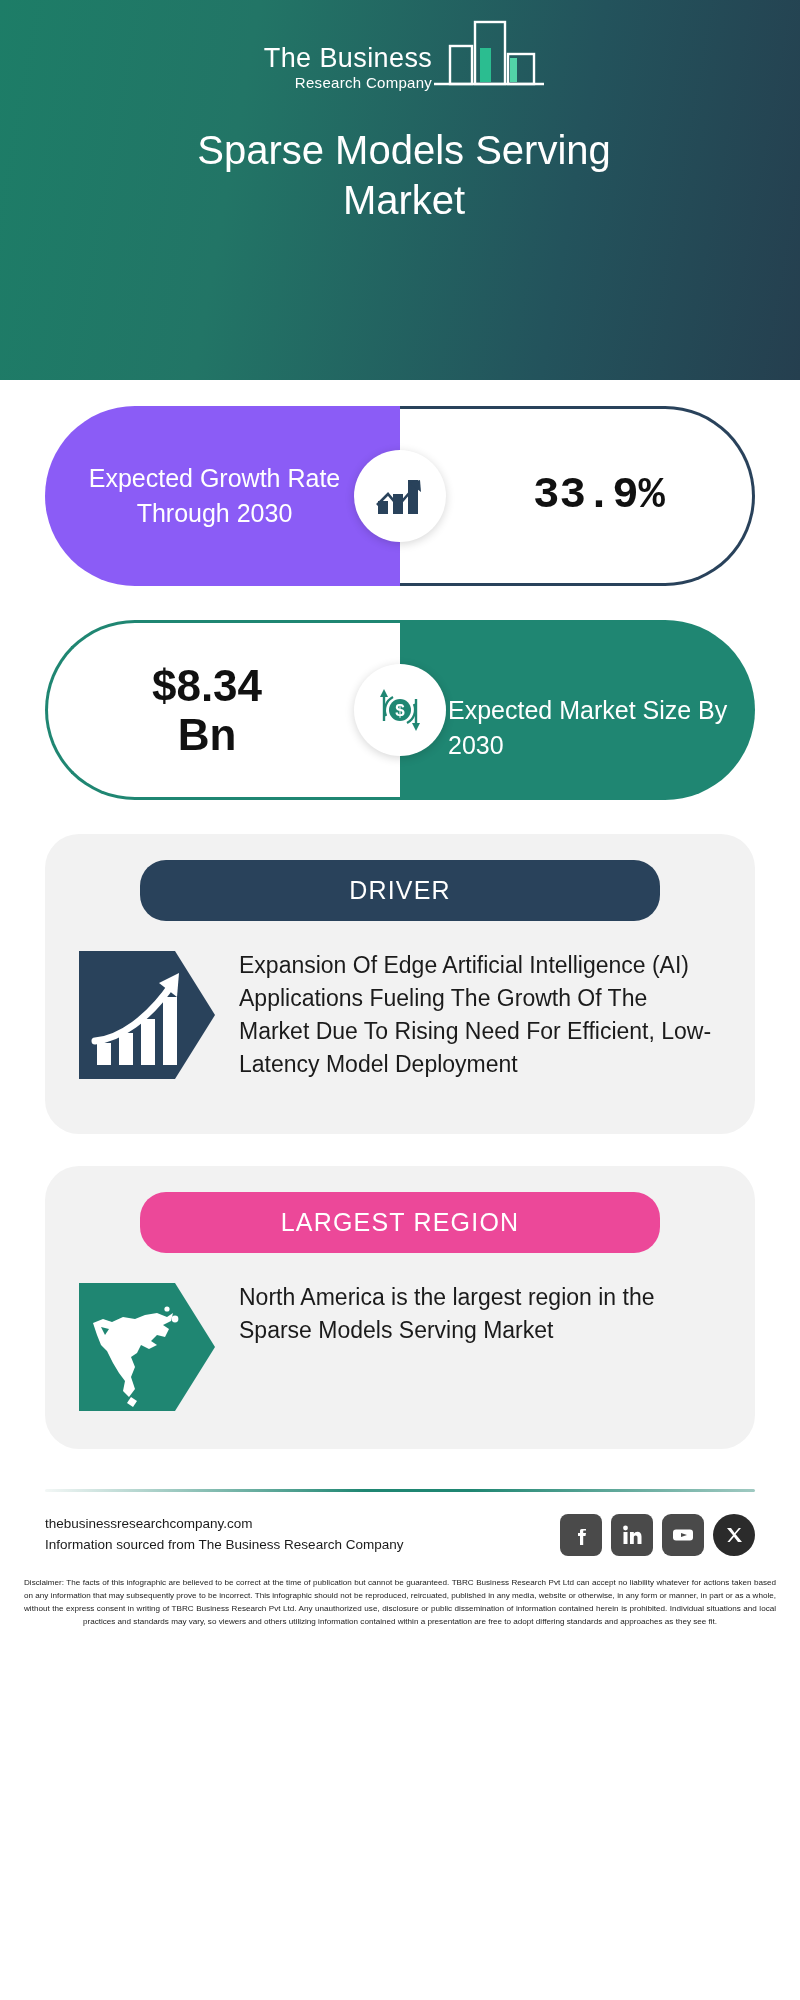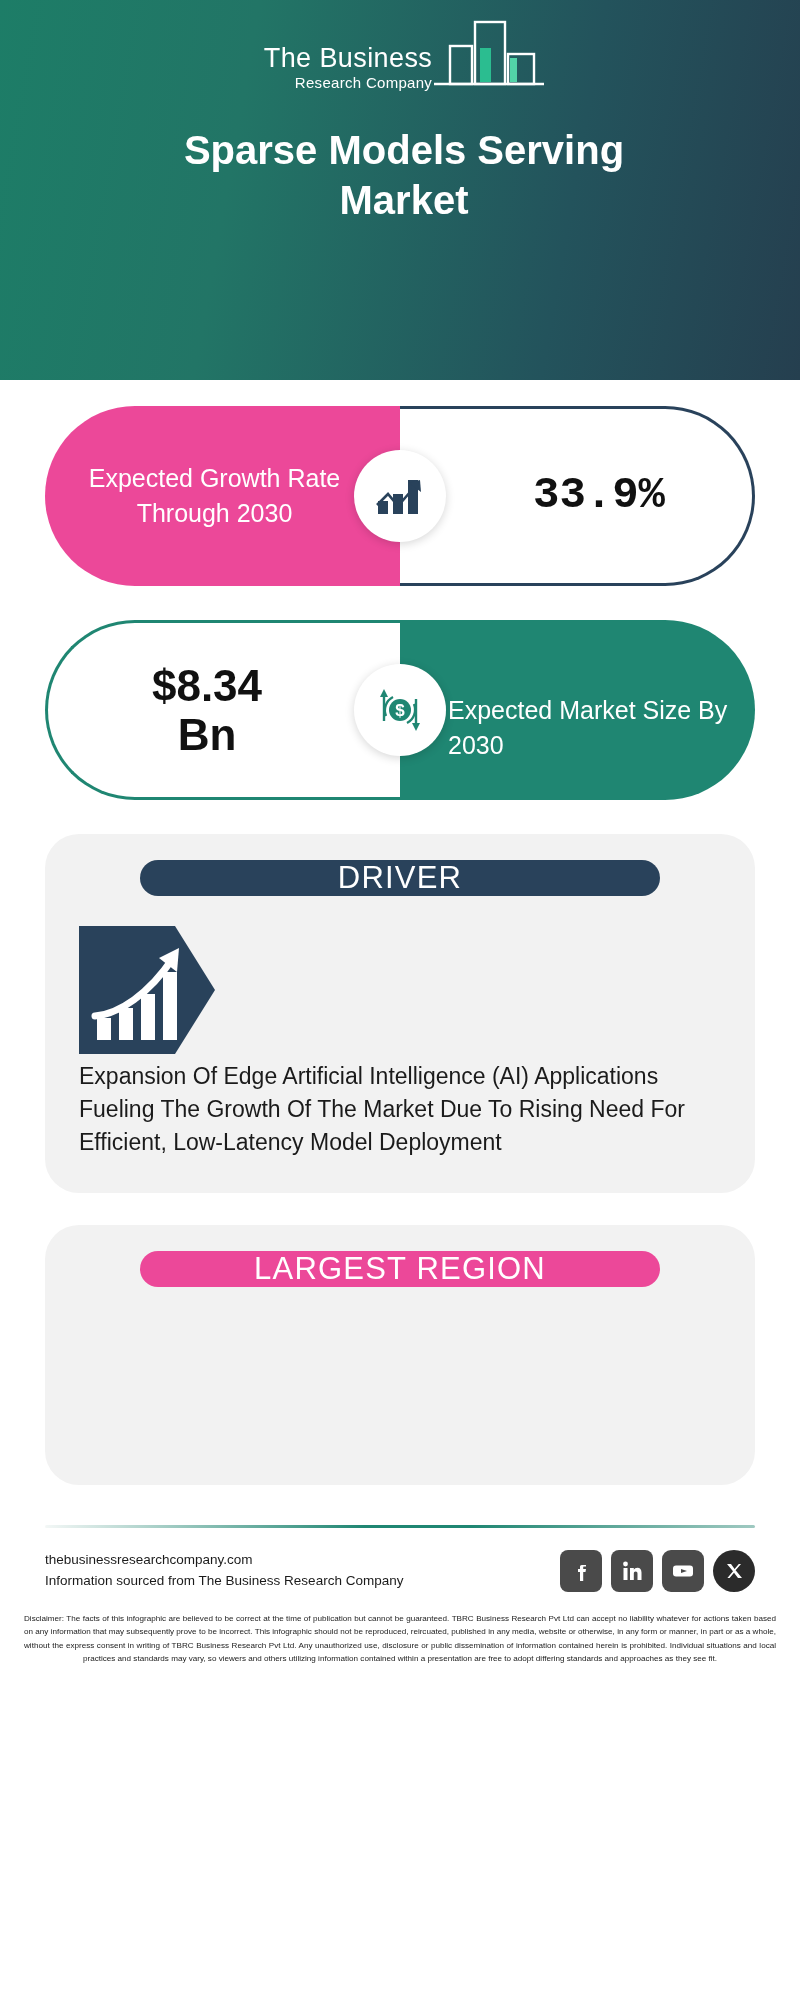--- a/index.html
+++ b/index.html
@@ -54,21 +54,21 @@
     margin-top: 3px;
     font-weight: 400;
   }
   .logo-mark { margin-left: 2px; }
 
   .header-title {
     margin-top: 32px;
     color: #ffffff;
     font-size: 40px;
     line-height: 1.24;
-    font-weight: 700;
+    font-weight: 400;
     text-align: center;
     max-width: 540px;
   }
 
   
   .stat-band {
     width: 800px;
     padding: 0 0;
     box-sizing: border-box;
   }
@@ -86,21 +86,21 @@
   .half {
     width: 50%;
     display: flex;
     align-items: center;
     justify-content: center;
     box-sizing: border-box;
   }
 
   
   .fill-dark-left {
-    background: #ec4899;
+    background: #8b5cf6;
     border-radius: 90px 0 0 90px;
   }
   .outline-dark-right {
     border-top: 3px solid #29425b;
     border-bottom: 3px solid #29425b;
     border-right: 3px solid #29425b;
     border-radius: 0 90px 90px 0;
     background: #ffffff;
     font-family: Liberation Mono, monospace;
   }
@@ -159,39 +159,38 @@
     margin: 0 auto;
     background: #f2f2f2;
     border-radius: 34px;
     box-sizing: border-box;
     padding: 26px 34px 34px 34px;
   }
   .panel.driver { margin-top: 34px; min-height: 300px; }
   .panel.region { margin-top: 32px; min-height: 260px; }
 
   .pill {
-    height: 36px;
+    height: 61px;
     border-radius: 26px;
     display: flex;
     align-items: center;
     justify-content: center;
     color: #ffffff;
-    font-size: 31px;
+    font-size: 25px;
     letter-spacing: 1.2px;
     margin: 0 auto;
     width: 520px;
   }
   .pill.dark { background: #29425b; }
   .pill.green { background: #ec4899; }
 
   .panel-body {
     display: flex;
     align-items: flex-start;
     margin-top: 26px;
-    flex-direction: column;
   }
   .pent {
     flex: 0 0 auto;
     width: 136px;
     height: 136px;
     position: relative;
     margin-right: 24px;
   }
   .panel-text {
     font-size: 23px;
@@ -324,20 +323,35 @@
         <path d="M16 94 C40 92, 70 72, 94 36" fill="none" stroke="#ffffff" stroke-width="7" stroke-linecap="round"></path>
         <polygon points="100,26 98,50 80,36" fill="#ffffff"></polygon>
       </svg>
     </div>
     <div class="panel-text">Expansion Of Edge Artificial Intelligence (AI) Applications Fueling The Growth Of The Market Due To Rising Need For Efficient, Low-Latency Model Deployment</div>
   </div>
 </div>
 
 <div class="panel region">
   <div class="pill green">LARGEST REGION</div>
+  <div class="panel-body">
+    <div class="pent">
+      <svg width="136" height="136" viewBox="0 0 136 136">
+        <polygon points="0,4 96,4 136,68 96,132 0,132" fill="#1f8672"></polygon>
+        <path d="M14 44 L24 40 L33 43 L44 38 L56 40 L66 36 L78 34 L88 38 L94 34 L92 42 L84 46
+                 L90 50 L86 58 L78 56 L72 62 L78 66 L70 70 L62 66 L58 74 L52 78 L56 88 L52 98
+                 L56 110 L50 118 L44 112 L46 102 L40 94 L34 84 L28 72 L22 66 L18 56 Z" fill="#ffffff"></path>
+        <path d="M22 48 L30 50 L26 56 Z" fill="#1f8672"></path>
+        <circle cx="96" cy="40" r="3.4" fill="#ffffff"></circle>
+        <circle cx="88" cy="30" r="2.6" fill="#ffffff"></circle>
+        <path d="M52 118 L58 122 L54 128 L48 124 Z" fill="#ffffff"></path>
+      </svg>
+    </div>
+    <div class="panel-text">North America is the largest region in the Sparse Models Serving Market</div>
+  </div>
 </div>
 
 <div class="footer">
   <div class="divider"></div>
   <div class="footer-row">
     <div class="src-text">
       <div>thebusinessresearchcompany.com</div>
       <div>Information sourced from The Business Research Company</div>
     </div>
     <div class="socials">

